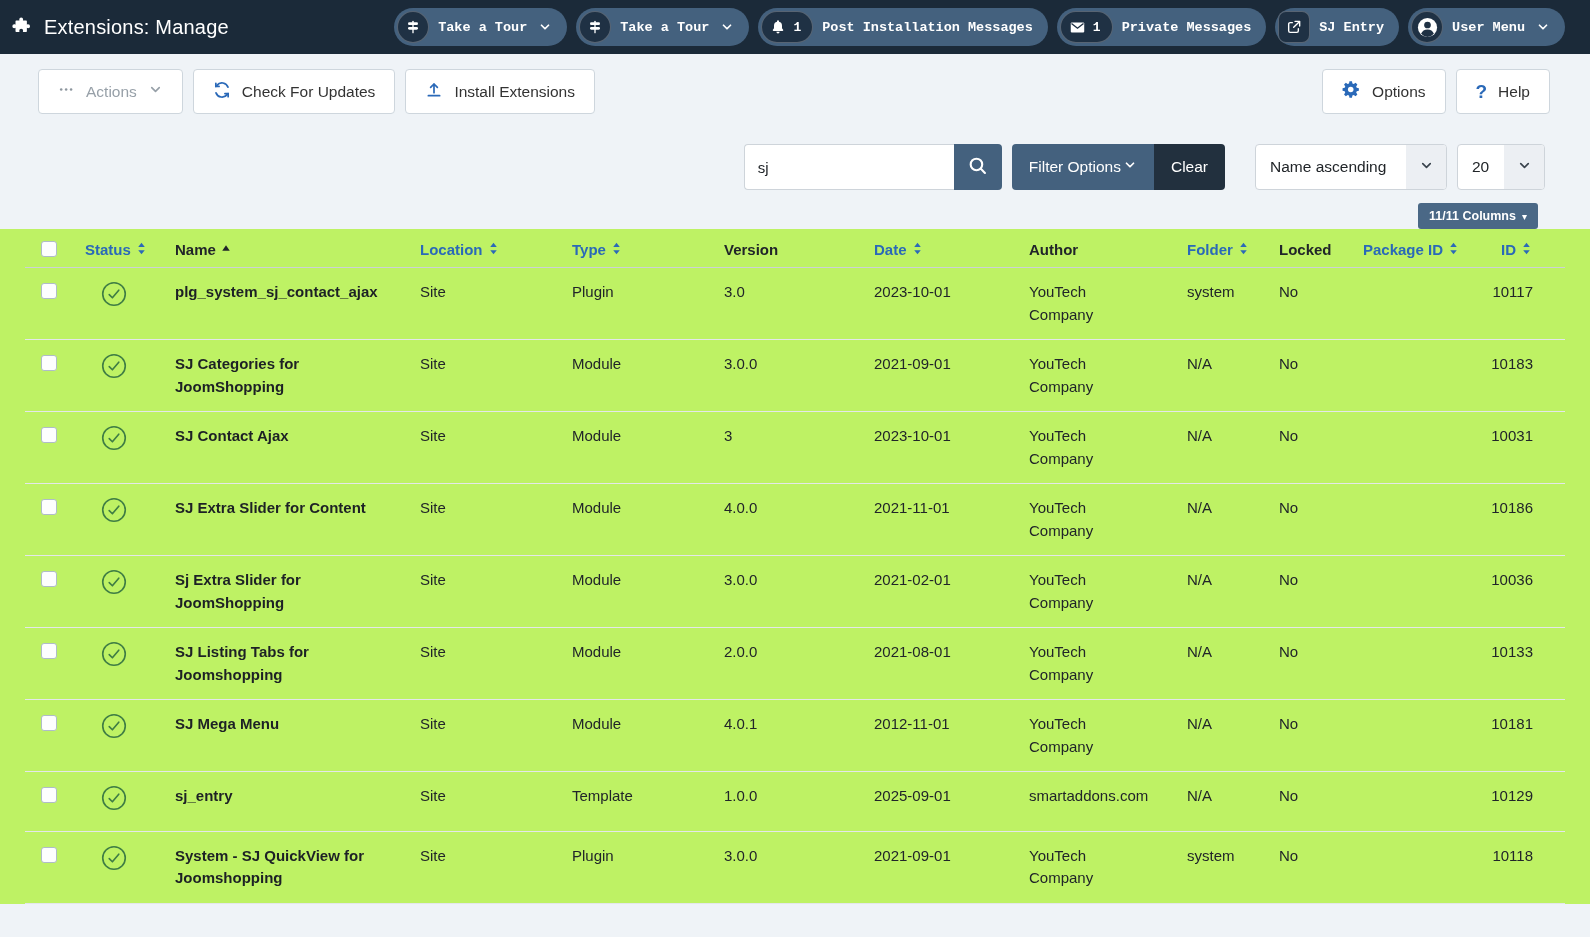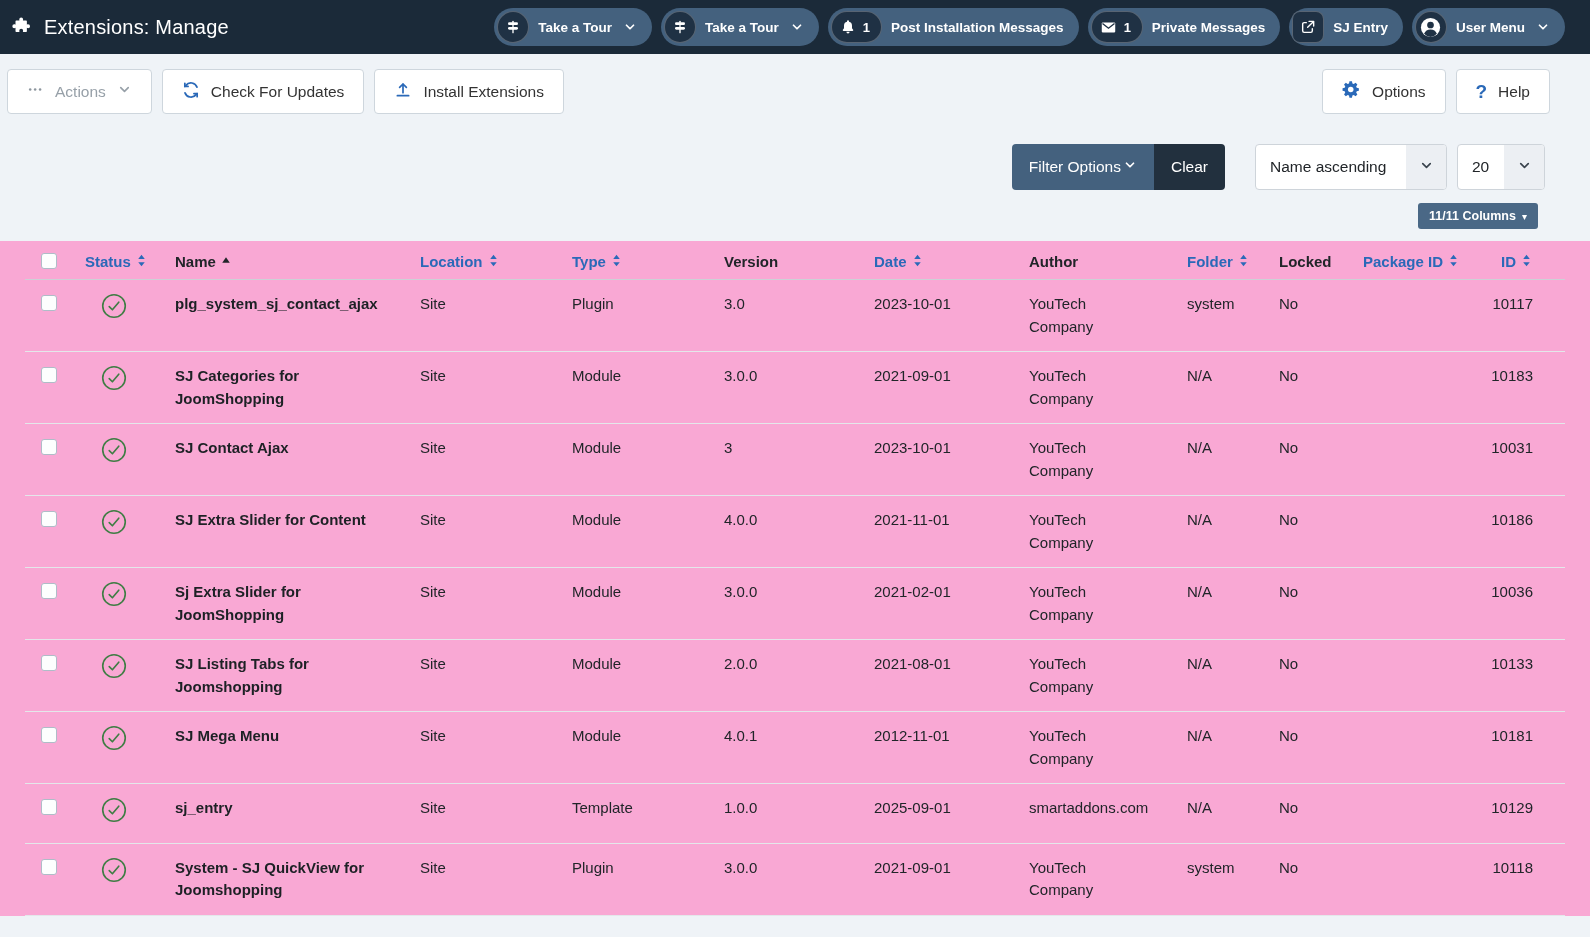--- a/index.html
+++ b/index.html
@@ -18,34 +18,34 @@
     height:54px; background:var(--navy); display:flex; align-items:center;
     padding:0 25px 0 12px; color:#fff;
   }
   .topbar .brand{display:flex; align-items:center; gap:11px;}
   .topbar .title{font-size:20px; font-weight:500; letter-spacing:.2px;}
   .pills{margin-left:auto; display:flex; align-items:center; gap:9px;}
   .pill{
     display:inline-flex; align-items:center; gap:9px;
     background:var(--slate); border-radius:999px; height:38px;
     padding:3px 15px 3px 3px; color:#fff; font-size:13.5px; font-weight:700;
-    cursor:pointer; white-space:nowrap;
+    cursor:pointer; white-space:nowrap;font-family:Liberation Mono, monospace;
   }
   .pill .icon-wrap{
     background:var(--slate-dark); border:1px solid rgba(255,255,255,.25);
     border-radius:999px; height:32px; min-width:32px;
     display:inline-flex; align-items:center; justify-content:center; gap:7px;
   }
   .pill .icon-wrap.square{border-radius:8px;}
   .pill .icon-wrap.badged{padding:0 11px 0 8px;}
   .pill .badge{font-size:13px; font-weight:700; color:#fff;}
   .pill .chev{display:inline-flex; margin-left:2px;}
   
   .toolbar{
-    display:flex; align-items:center; padding:15px 40px 14px 7px; background:var(--pagebg);
+    display:flex; align-items:center; padding:15px 40px 14px 38px; background:var(--pagebg);
   }
   .btn{
     background:#fff; border:1px solid var(--border); border-radius:4px;
     height:45px; padding:0 19px; font-size:15.5px; color:#333;
     display:inline-flex; align-items:center; gap:11px; cursor:pointer;
     font-family:inherit;
   }
   .btn.disabled{color:#97a0a8; cursor:default;}
   .toolbar .group-left{display:flex; gap:10px;}
   .toolbar .group-right{margin-left:auto; display:flex; gap:10px;}
@@ -84,21 +84,21 @@
   .sel .val{display:flex; align-items:center; padding:0 14px; font-size:15.5px; flex:1;}
   .sel .chevbox{width:40px; background:#eceff3; display:flex; align-items:center; justify-content:center;}
   .colrow{display:flex; justify-content:flex-end; padding:13px 52px 0 0;}
   .columns-btn{
     background:#4a6886; color:#fff; border:none; border-radius:3px; cursor:pointer;
     font-size:12.5px; font-weight:700; padding:6px 11px; font-family:inherit;
     display:inline-flex; align-items:center; gap:6px;
   }
   .columns-btn .tri{font-size:10px;}
   
-  .card{background:#f9a8d4; margin-top:12px; padding:2px 25px 0; min-height:560px;}
+  .card{background:#bef264; padding:2px 25px 0; min-height:560px;}
   table{border-collapse:collapse; table-layout:fixed; width:1540px;}
   thead th{
     text-align:left; font-size:15px; font-weight:700; padding:10px 12px 9px;
     border-bottom:1px solid #ccd1d6; white-space:nowrap; color:var(--text);
   }
   thead a{color:var(--blue); text-decoration:none; display:inline-flex; align-items:center; gap:4px; cursor:pointer;}
   thead a.active{color:var(--text);}
   tbody td{
     padding:13px 12px; font-size:15px; vertical-align:top; line-height:1.5;
     border-bottom:1px solid var(--rowline);
@@ -243,20 +243,29 @@
       <span>Options</span>
     </button>
     <button class="btn">
       <span class="qmark">?</span>
       <span>Help</span>
     </button>
   </div>
 </div>
 
 <div class="filterbar">
+  <div class="searchgroup">
+    <input class="search-input" type="text" value="sj" style="">
+    <button class="search-btn">
+      <span id="search-icon"><svg viewBox="0 0 24 24" width="21" height="21" fill="none" stroke="#fff" stroke-width="2.4" stroke-linecap="round">
+            <circle cx="10.8" cy="10.8" r="6.6"></circle>
+            <path d="m15.8 15.8 4.7 4.7"></path>
+          </svg></span>
+    </button>
+  </div>
   <div class="fogroup">
     <button class="filter-btn">
       <span>Filter Options</span>
       <span id="filter-caret"><svg viewBox="0 0 24 24" width="14" height="14" fill="none" stroke="#fff" stroke-width="3" stroke-linecap="round" stroke-linejoin="round">
             <path d="m6 9 6 6 6-6"></path>
           </svg></span>
     </button>
     <button class="clear-btn">Clear</button>
   </div>
   <div class="sel sort">

